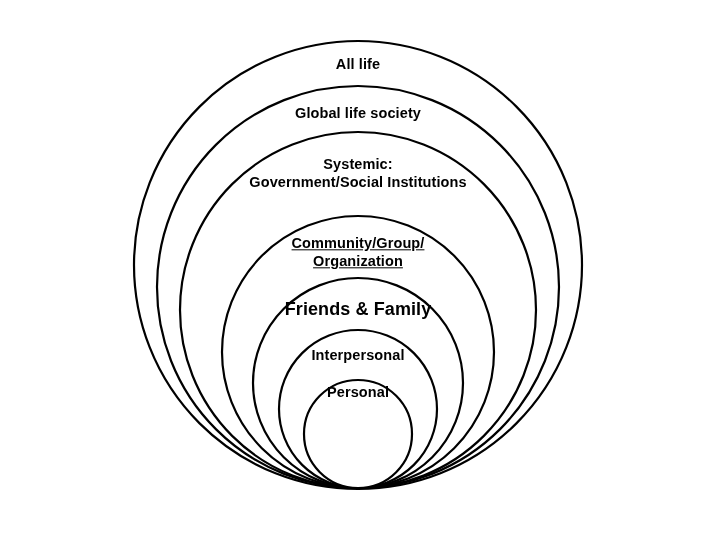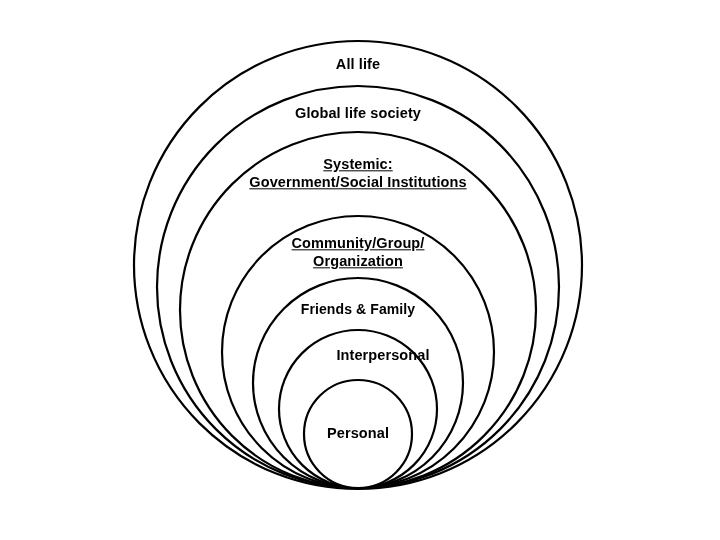--- a/index.html
+++ b/index.html
@@ -65,22 +65,22 @@
         <circle class="ring-circle" cx="358" cy="352" r="136" stroke="#000000" stroke-width="2.2" fill="#ffffff"></circle>
         <circle class="ring-circle" cx="358" cy="383" r="105" stroke="#000000" stroke-width="2.2" fill="#ffffff"></circle>
         <circle class="ring-circle" cx="358" cy="409" r="79" stroke="#000000" stroke-width="2.2" fill="#ffffff"></circle>
         <circle class="ring-circle" cx="358" cy="434" r="54" stroke="#000000" stroke-width="2.2" fill="#ffffff"></circle>
       </g>
   </svg>
 
   <div id="labels-layer">
       <div class="ring-label" style="left: 358px; top: 65px; font-size: 14.5px; color: rgb(0, 0, 0);">All life</div>
       <div class="ring-label" style="left: 358px; top: 114px; font-size: 14.5px; color: rgb(0, 0, 0);">Global life society</div>
-      <div class="ring-label" style="left: 358px; top: 174px; font-size: 14.5px; color: rgb(0, 0, 0); text-decoration: underline;">Systemic:
+      <div class="ring-label" style="left: 358px; top: 174px; font-size: 14.5px; color: rgb(0, 0, 0);">Systemic:
 Government/Social Institutions</div>
       <div class="ring-label" style="left: 358px; top: 253px; font-size: 14.5px; color: rgb(0, 0, 0); text-decoration: underline;">Community/Group/
 Organization</div>
-      <div class="ring-label" style="left: 358px; top: 310px; font-size: 14px; color: rgb(0, 0, 0);">Friends &amp; Family</div>
-      <div class="ring-label" style="left: 358px; top: 356px; font-size: 14.5px; color: rgb(0, 0, 0); margin-left: 25px;">Interpersonal</div>
-      <div class="ring-label" style="left: 358px; top: 434px; font-size: 14.5px; color: rgb(0, 0, 0);">Personal</div>
+      <div class="ring-label" style="left: 358px; top: 310px; font-size: 18px; color: rgb(0, 0, 0);">Friends &amp; Family</div>
+      <div class="ring-label" style="left: 358px; top: 356px; font-size: 14.5px; color: rgb(0, 0, 0);">Interpersonal</div>
+      <div class="ring-label" style="left: 358px; top: 393px; font-size: 14.5px; color: rgb(0, 0, 0);">Personal</div>
     </div>
 
 </div>
 
 </body></html>

